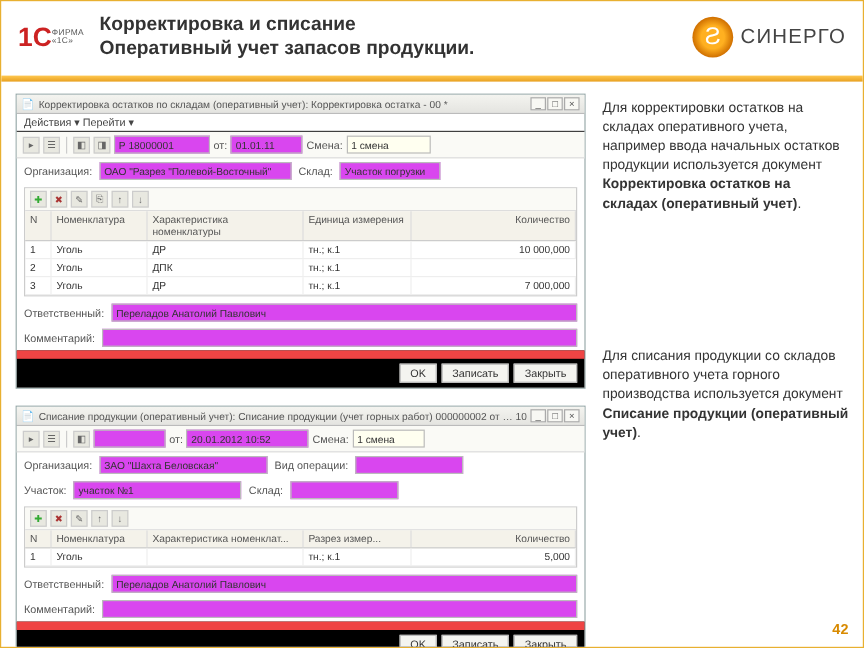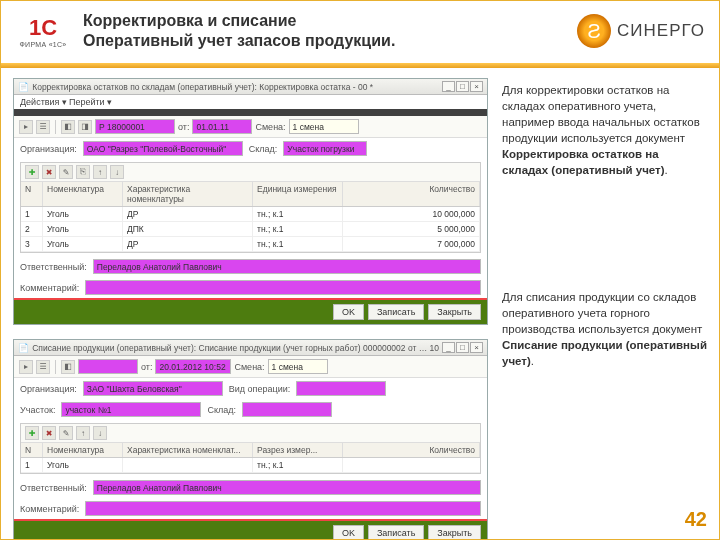--- a/index.html
+++ b/index.html
@@ -1,56 +1,56 @@
 <!DOCTYPE html>
 <html><head>
 <meta charset="utf-8">
 <style>
 *{box-sizing:border-box;margin:0;padding:0;font-family:Arial,sans-serif}
 body{width:720px;height:540px;background:#fff;border:1px solid #e8b030;position:relative;overflow:hidden}
 .header{display:flex;align-items:center;padding:8px 14px 10px;gap:12px}
-.logo-1c{width:56px;height:44px;display:flex;flex-direction:column;align-items:center;justify-content:center}
+.logo-1c{width:56px;height:44px;display:flex;align-items:center;justify-content:center}
 .logo-1c-top{font-size:22px;font-weight:bold;color:#c22}
 .logo-1c-bot{font-size:7px;color:#555;letter-spacing:0.3px}
 .title{flex:1;font-size:16px;font-weight:bold;color:#333;line-height:1.25}
 .logo-syn{display:flex;align-items:center;gap:6px}
 .syn-ico{width:34px;height:34px;border-radius:50%;background:radial-gradient(circle,#ffb020 40%,#d07000 70%);display:flex;align-items:center;justify-content:center;color:#fff;font-size:20px}
 .syn-txt{font-size:17px;font-weight:normal;color:#444;letter-spacing:1px}
 .hr{height:5px;background:linear-gradient(#ffc850,#e8a020)}
 .content{display:flex;padding:10px 12px 6px;gap:14px}
 .left{flex:0 0 430px;display:flex;flex-direction:column;gap:14px}
 .right{flex:1;font-size:11.5px;color:#333;line-height:1.4;display:flex;flex-direction:column;gap:110px;padding-top:4px}
 .right b{font-weight:bold}
 .win{border:1px solid #9aa;background:#fff;font-size:9px;color:#333}
 .win-titlebar{background:linear-gradient(#f4f4f0,#e4e4e0);border-bottom:1px solid #bbb;padding:2px 4px;display:flex;align-items:center;gap:3px}
 .win-titlebar .wt{flex:1;color:#555;font-size:8.5px;overflow:hidden;white-space:nowrap}
 .win-btns{display:flex;gap:1px}
 .win-btns span{width:13px;height:11px;border:1px solid #aaa;background:#f8f8f4;display:flex;align-items:center;justify-content:center;font-size:8px;color:#555}
-.menubar{padding:2px 6px;color:#444;font-size:9px;border-bottom:7px solid #404040}
+.menubar{padding:2px 6px;color:#444;font-size:9px;border-bottom:1px solid #404040}
 .toolbar{display:flex;align-items:center;gap:3px;padding:3px 5px;border-bottom:1px solid #ddd;background:#fafaf6}
 .tb-ico{width:14px;height:14px;background:#e8e8e0;border:1px solid #ccc;display:flex;align-items:center;justify-content:center;font-size:8px;color:#666}
 .sep{width:1px;height:14px;background:#ccc;margin:0 2px}
 .form-row{display:flex;align-items:center;gap:6px;padding:3px 6px;font-size:9px}
 .lbl{color:#555}
 .inp{border:1px solid #bbb;background:#d946ef;padding:1px 3px;height:15px;display:flex;align-items:center;font-size:8.5px;color:#333}
 .inp.sel{background:#fffff0}
 .grid{border:1px solid #ccc;margin:3px 6px}
 .grid-head{display:flex;background:#f4f2ea;border-bottom:1px solid #ccc}
 .grid-head>div{padding:2px 4px;border-right:1px solid #ddd;font-size:8.5px;color:#555}
 .grid-tb{display:flex;background:#fafaf6;border-bottom:1px solid #ddd;padding:2px 4px;gap:3px}
 .grid-row{display:flex;border-bottom:1px solid #eee}
 .grid-row>div{padding:2px 4px;border-right:1px solid #eee;font-size:8.5px;overflow:hidden;white-space:nowrap}
 .c-n{width:22px}
 .c-nom{width:80px}
 .c-char{width:130px}
 .c-ed{width:90px}
 .c-qty{flex:1;text-align:right}
-.footer-row{display:flex;justify-content:flex-end;gap:4px;padding:4px 6px;border-top:2px solid #ef4444;background:#4d7c0f}
+.footer-row{display:flex;justify-content:flex-end;gap:4px;padding:4px 6px;border-top:7px solid #ef4444;background:#000000}
 .btn{border:1px solid #bbb;background:#f4f4f0;padding:2px 8px;font-size:9px;color:#333}
-.pagenum{position:absolute;right:12px;bottom:8px;font-size:20px;color:#d88a00;font-weight:bold}
+.pagenum{position:absolute;right:12px;bottom:8px;font-size:12px;color:#d88a00;font-weight:bold}
 </style>
 </head>
 <body>
 
 <div class="header">
   <div class="logo-1c">
     <div class="logo-1c-top">1C</div>
     <div class="logo-1c-bot">ФИРМА «1С»</div>
   </div>
   <div class="title">
@@ -117,21 +117,20 @@
             <div class="c-nom">Уголь</div>
             <div class="c-char">ДР</div>
             <div class="c-ed">тн.; к.1</div>
             <div class="c-qty">10 000,000</div>
           </div>
     <div class="grid-row">
             <div class="c-n">2</div>
             <div class="c-nom">Уголь</div>
             <div class="c-char">ДПК</div>
             <div class="c-ed">тн.; к.1</div>
-            <div class="c-qty">5 000,000</div>
           </div>
     <div class="grid-row">
             <div class="c-n">3</div>
             <div class="c-nom">Уголь</div>
             <div class="c-char">ДР</div>
             <div class="c-ed">тн.; к.1</div>
             <div class="c-qty">7 000,000</div>
           </div>
   </div>
   <div class="form-row">
@@ -159,21 +158,21 @@
       <span>×</span>
     </div>
   </div>
   <div class="toolbar">
     <span class="tb-ico">▸</span>
     <span class="tb-ico">☰</span>
     <span class="sep"></span>
     <span class="tb-ico">◧</span>
     <span class="inp" style="width:60px"></span>
     <span class="lbl">от:</span>
-    <span class="inp" style="width:76px">20.01.2012 10:52</span>
+    <span class="inp" style="width:102px">20.01.2012 10:52</span>
     <span class="lbl">Смена:</span>
     <span class="inp sel" style="width:60px">1 смена</span>
   </div>
   <div class="form-row">
     <span class="lbl">Организация:</span>
     <span class="inp" style="width:140px">ЗАО "Шахта Беловская"</span>
     <span class="lbl">Вид операции:</span>
     <span class="inp" style="width:90px"></span>
   </div>
   <div class="form-row">
@@ -195,20 +194,21 @@
       <div class="c-nom">Номенклатура</div>
       <div class="c-char">Характеристика номенклат...</div>
       <div class="c-ed">Разрез измер...</div>
       <div class="c-qty">Количество</div>
     </div>
     <div class="grid-row">
             <div class="c-n">1</div>
             <div class="c-nom">Уголь</div>
             <div class="c-char"></div>
             <div class="c-ed">тн.; к.1</div>
+            <div class="c-qty">5,000</div>
           </div>
   </div>
   <div class="form-row">
           <span class="lbl">Ответственный:</span>
           <span class="inp" style="flex:1">Переладов Анатолий Павлович</span>
         </div>
   <div class="form-row">
           <span class="lbl">Комментарий:</span>
           <span class="inp" style="flex:1"></span>
         </div>

